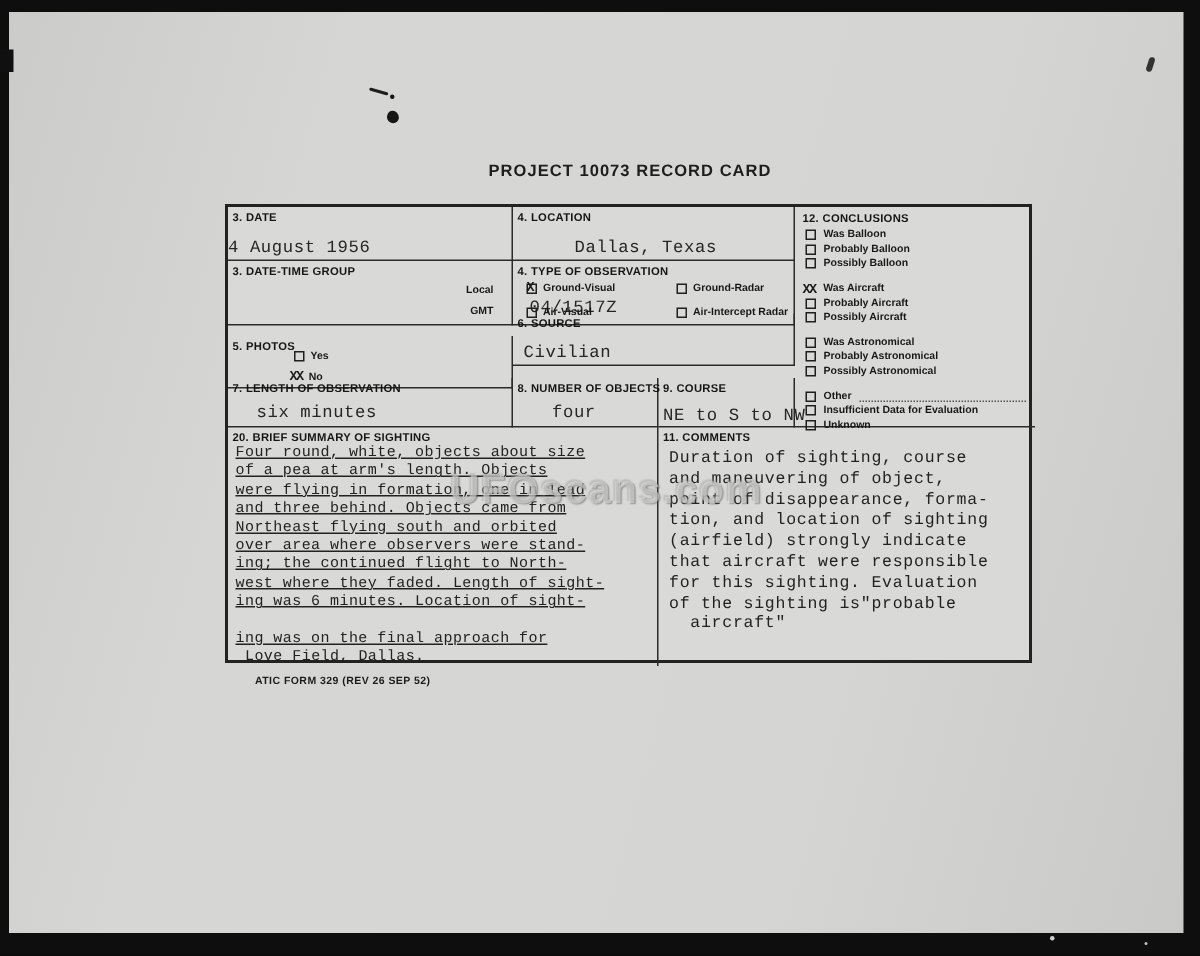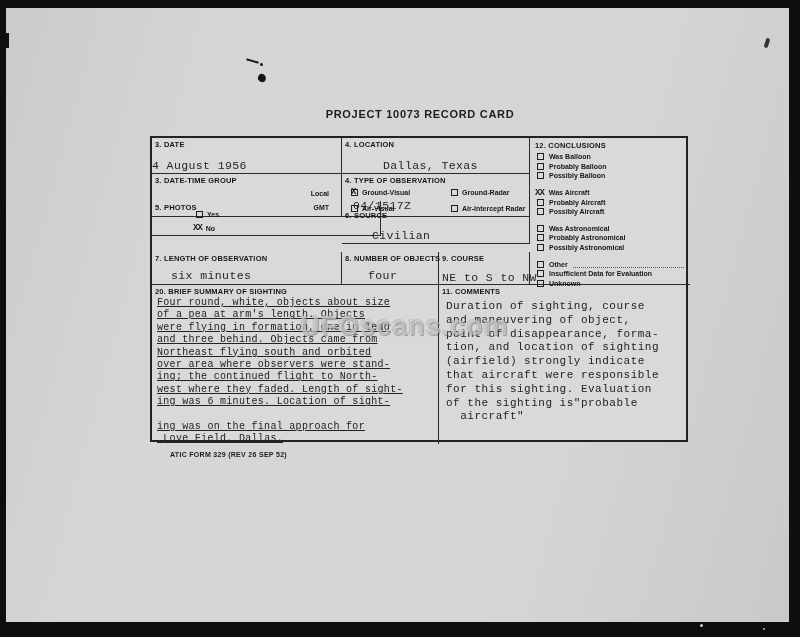--- a/index.html
+++ b/index.html
@@ -118,34 +118,34 @@
             <span class="cbx"></span>
             <span>Air-Visual</span>
           </div>
           <div class="obs-opt">
             <span class="cbx"></span>
             <span>Air-Intercept Radar</span>
           </div>
         </div>
     </div>
 
-    <div class="cell br bb" style="left:0;top:63px;width:229px;height:35px;">
+    <div class="cell br bb" style="left:0;top:86px;width:190px;height:35px;">
       <span class="flabel">5. PHOTOS</span>
       <div class="ph-row" style="position:absolute;left:44px;top:10px;">
         <span class="cbx"></span>
         <span>Yes</span>
       </div>
       <div class="ph-row" style="position:absolute;left:41px;top:22px;">
         <span class="cmark">XX</span>
         <span>No</span>
       </div>
     </div>
     <div class="cell br bb" style="left:190px;top:71px;width:188px;height:35px;">
       <span class="flabel">6. SOURCE</span>
-      <span class="typed val" style="left:7px;bottom:1px;margin-left:23px;">Civilian</span>
+      <span class="typed val" style="left:7px;bottom:1px;">Civilian</span>
     </div>
 
     <div class="cell br bb" style="left:0;top:114px;width:190px;height:33px;">
       <span class="flabel">7. LENGTH OF OBSERVATION</span>
       <span class="typed val" style="left:19px;bottom:2px;">six minutes</span>
     </div>
     <div class="cell br bb" style="left:190px;top:114px;width:97px;height:33px;">
       <span class="flabel">8. NUMBER OF OBJECTS</span>
       <span class="typed val" style="left:26px;bottom:2px;">four</span>
     </div>

